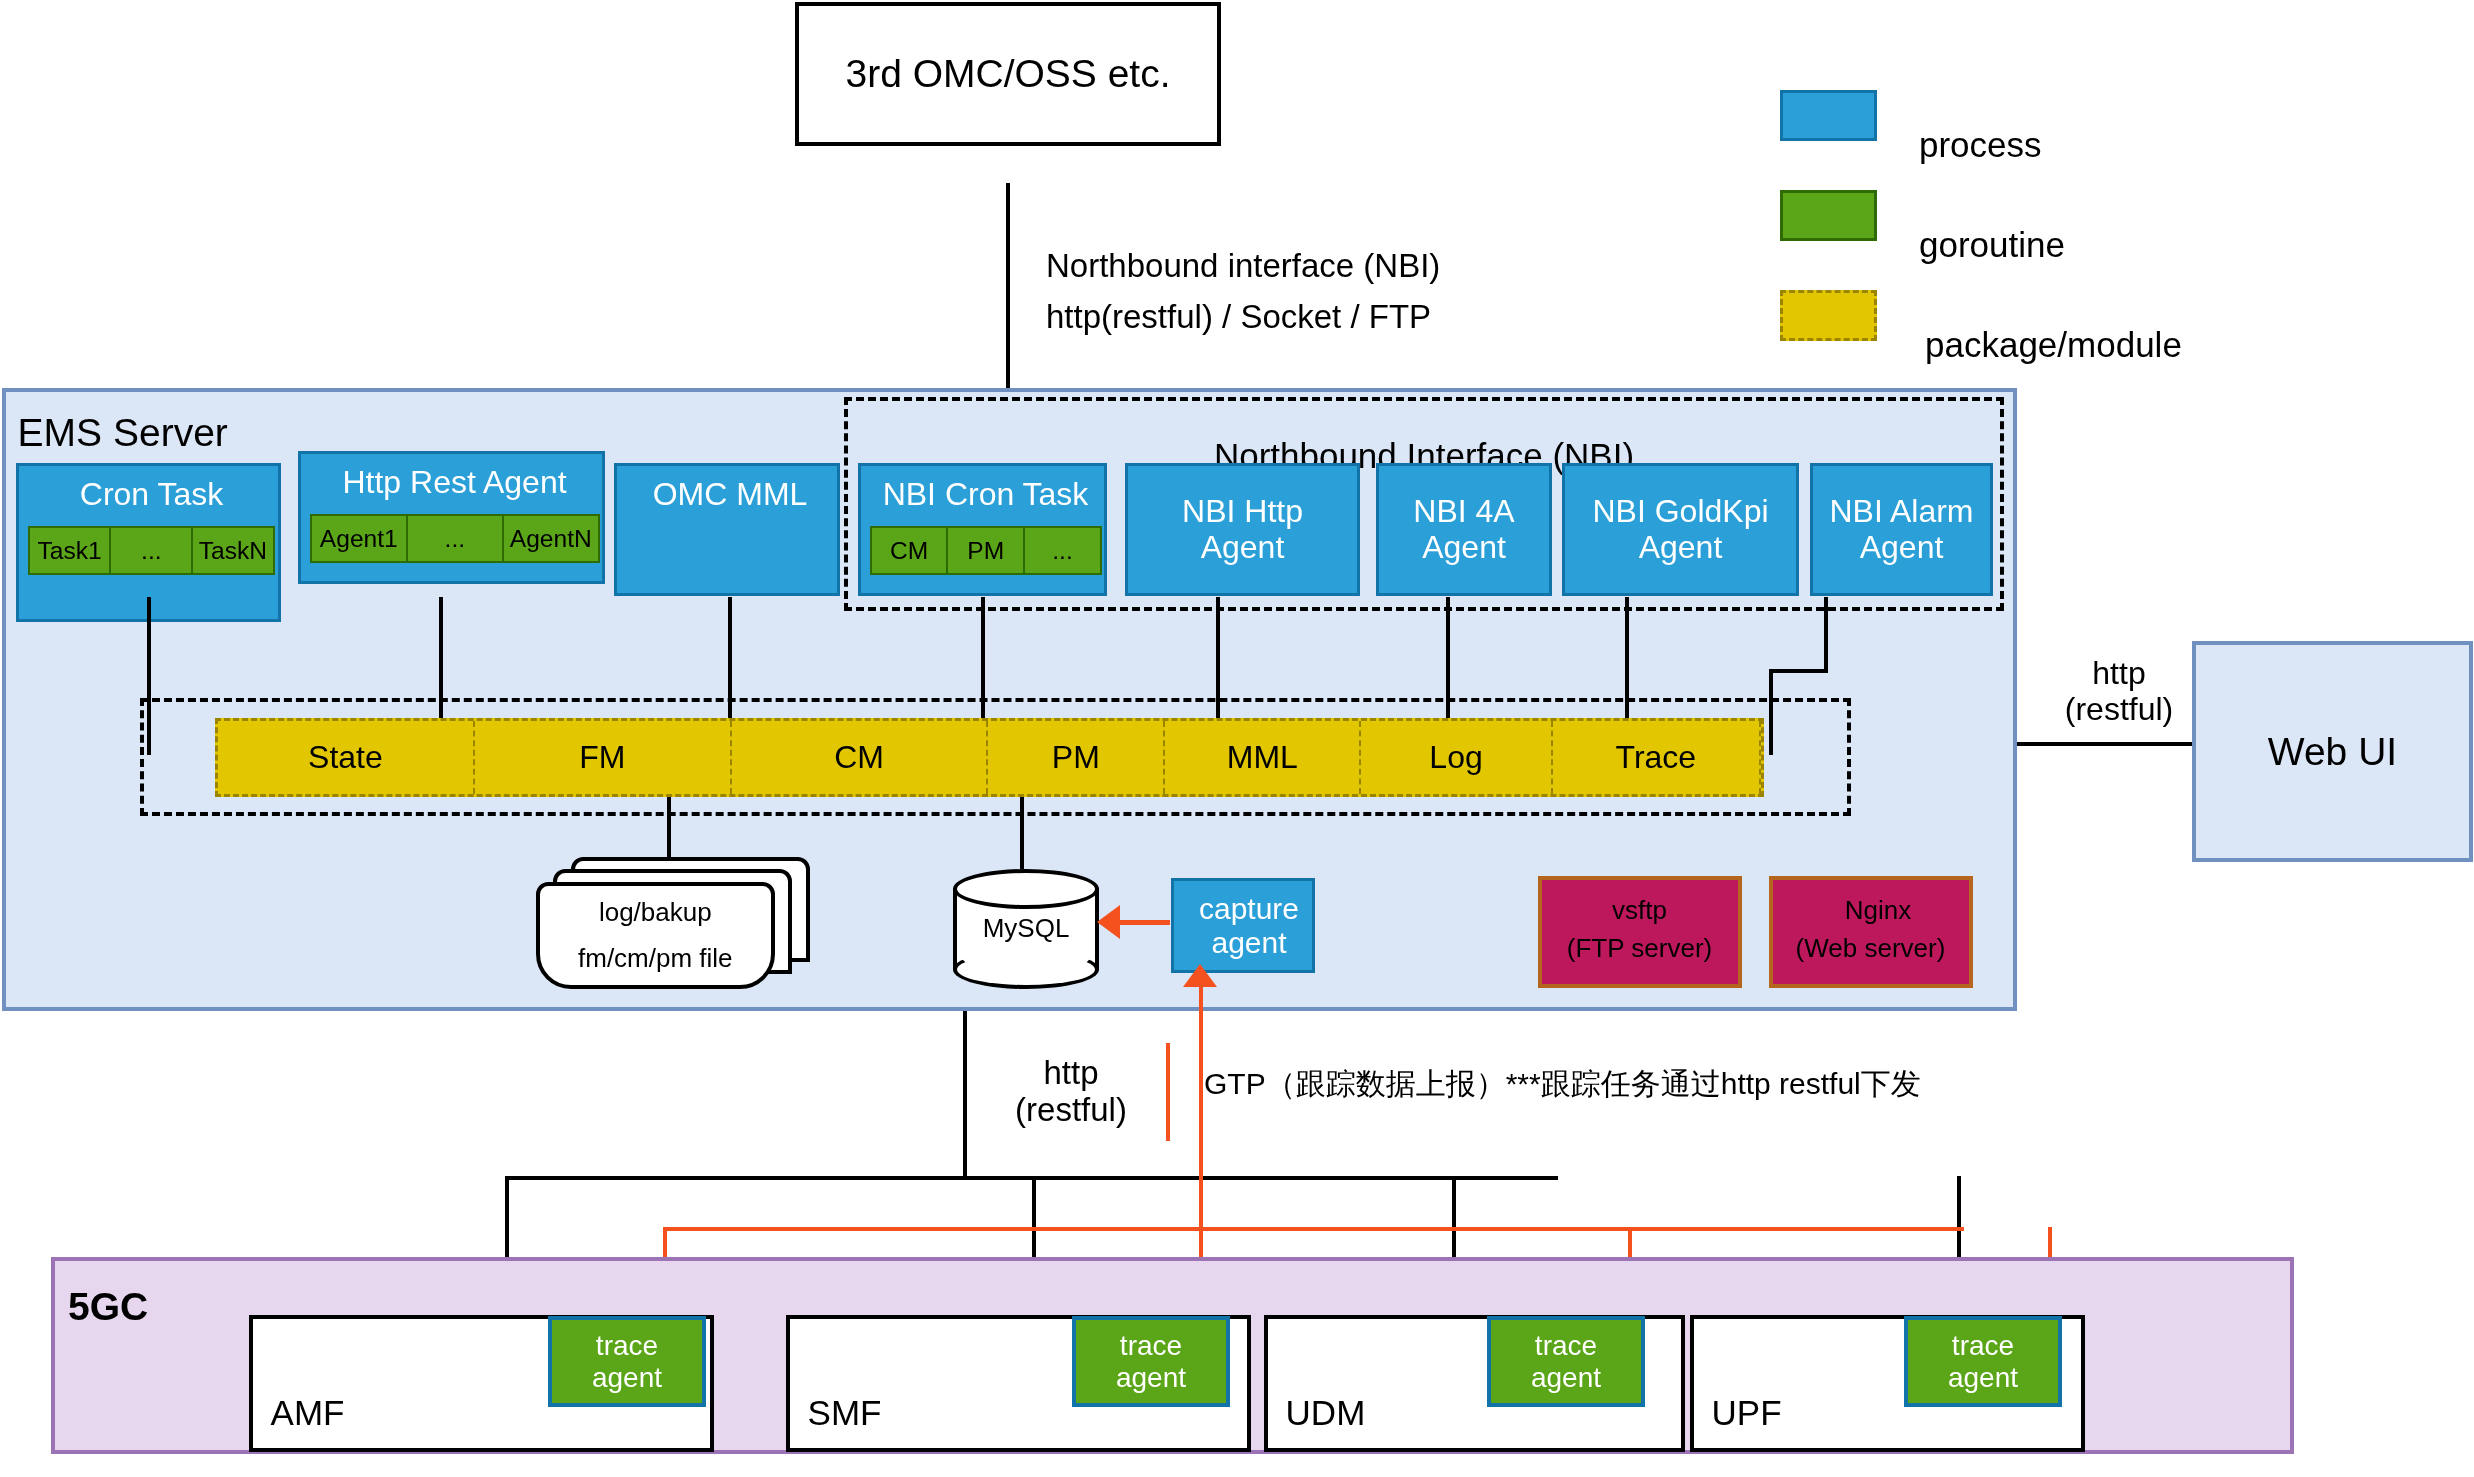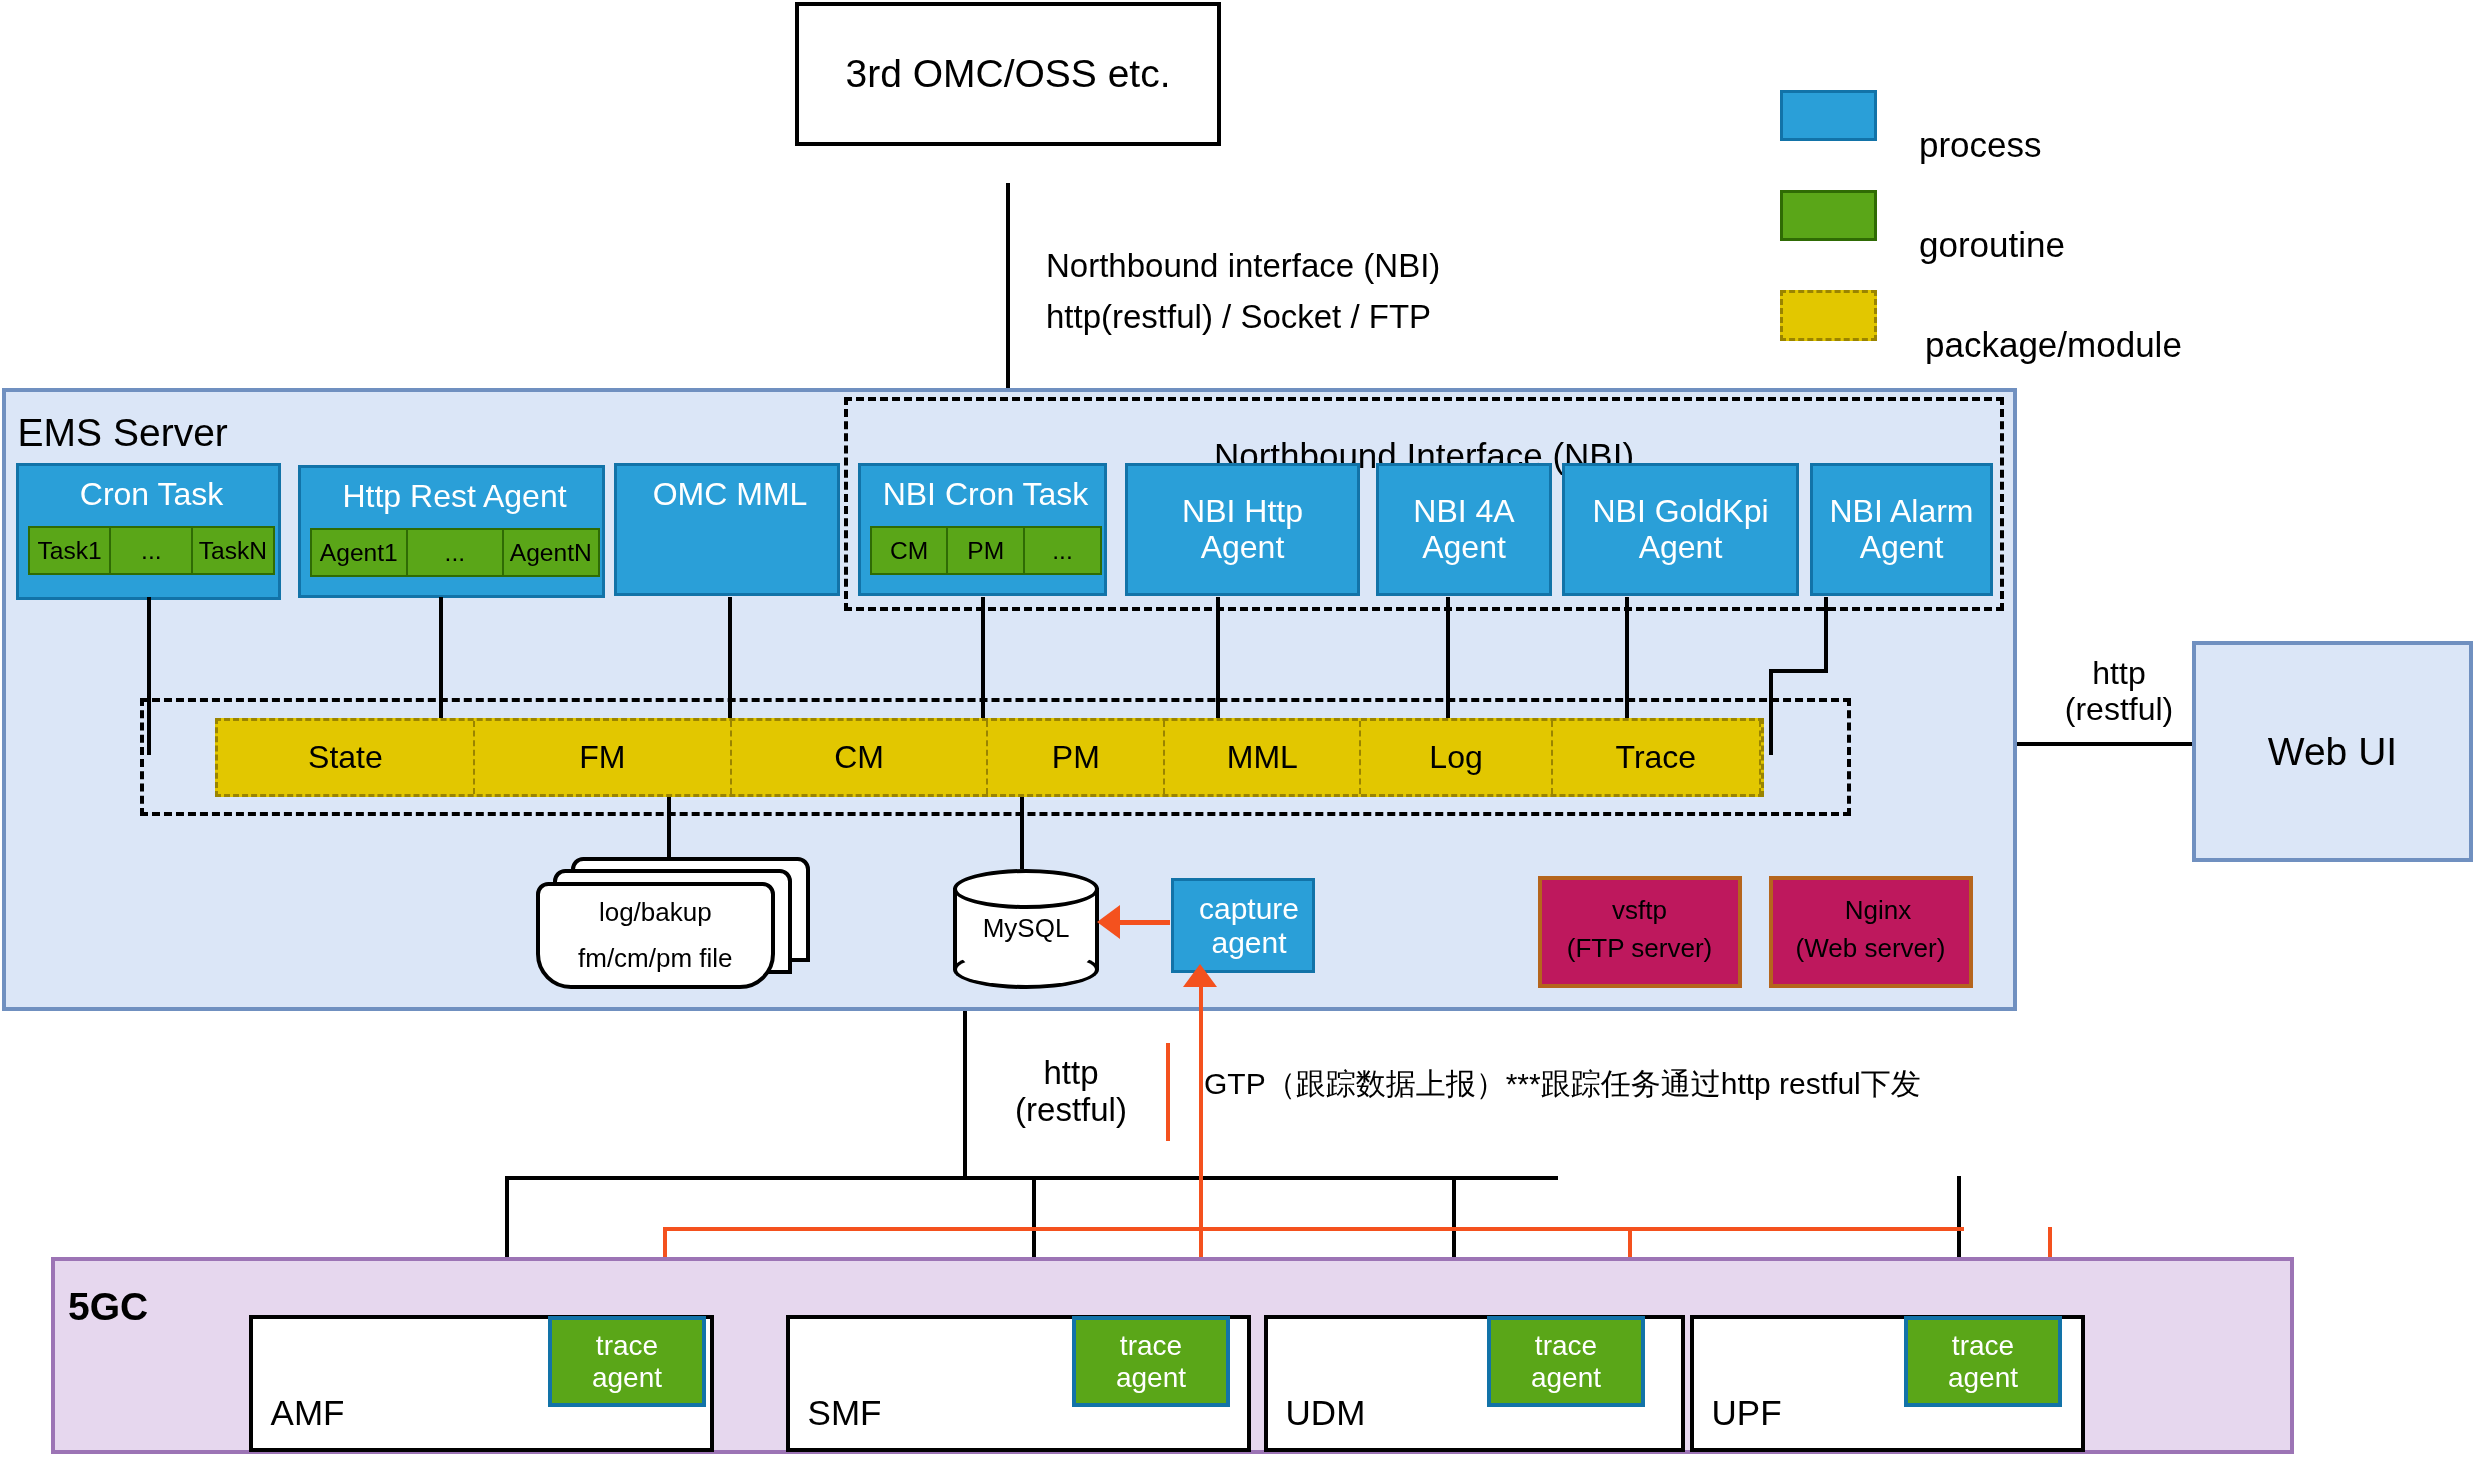--- a/index.html
+++ b/index.html
@@ -68,30 +68,30 @@
   <div class="abs t40" style="left:145px;top:207px;">package/module</div>
 </div>
 
 <div class="abs bluepanel" style="left:1.8px;top:388px;width:2015px;height:623px;"></div>
 
 <div class="abs t44" style="left:17.6px;top:411px;">EMS Server</div>
 
 <div class="abs" style="left:844px;top:397px;width:1160px;height:214px;border:4.4px dashed #000;"></div>
 <div class="abs t40 ctr" style="left:844px;top:407px;width:1160px;height:42px;">Northbound Interface (NBI)</div>
 
-<div class="abs process" style="left:16px;top:463px;width:265px;height:137px;">
+<div class="abs process" style="left:16px;top:463px;width:265px;height:159px;">
   <div class="abs ctr t36" style="left:0;top:7px;width:265px;height:44px;">Cron Task</div>
   <div class="abs" style="left:8.8px;top:60px;width:247px;height:49px;display:flex;">
     <div class="goroutine ctr t28" style="flex:1 1 0;">Task1</div>
     <div class="goroutine ctr t28" style="flex:1 1 0;border-left:none;">...</div>
     <div class="goroutine ctr t28" style="flex:1 1 0;border-left:none;">TaskN</div>
   </div>
 </div>
 
-<div class="abs process" style="left:298px;top:465px;width:307px;height:133px;">
+<div class="abs process" style="left:298px;top:451px;width:307px;height:133px;">
   <div class="abs ctr t36" style="left:0;top:7px;width:307px;height:44px;">Http Rest Agent</div>
   <div class="abs" style="left:8.8px;top:60px;width:290px;height:49px;display:flex;">
     <div class="goroutine ctr t28" style="flex:1 1 0;">Agent1</div>
     <div class="goroutine ctr t28" style="flex:1 1 0;border-left:none;">...</div>
     <div class="goroutine ctr t28" style="flex:1 1 0;border-left:none;">AgentN</div>
   </div>
 </div>
 
 <div class="abs process ctr t36" style="left:614px;top:463px;width:226px;height:133px;">
   <div class="abs ctr t36" style="left:0;top:7px;width:226px;height:44px;">OMC MML</div>

